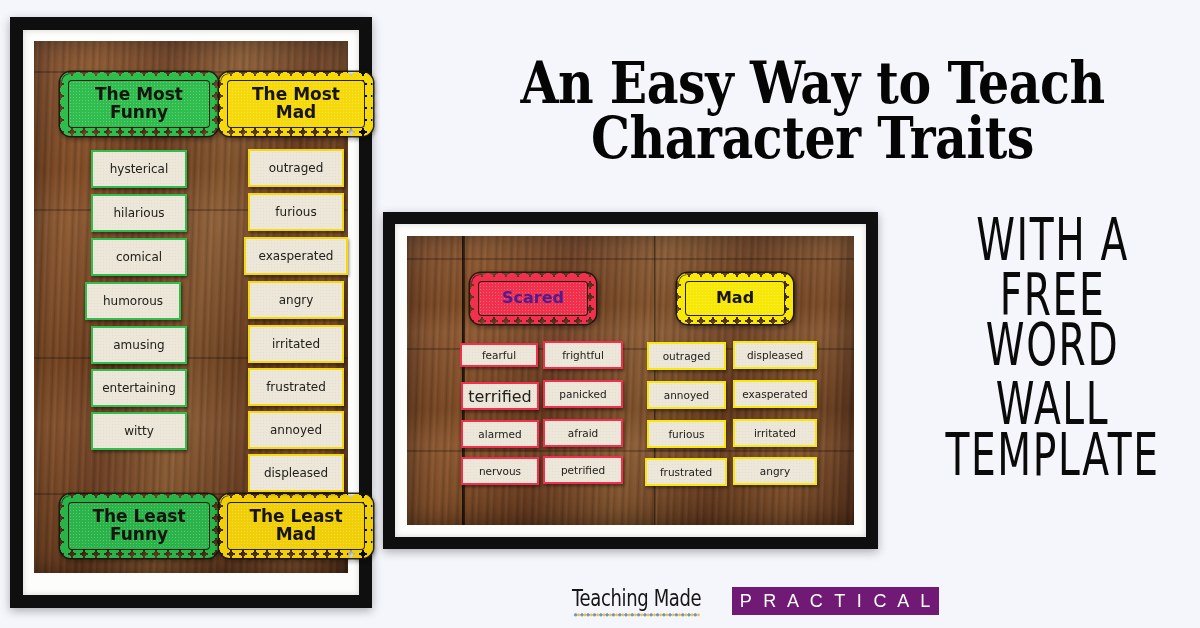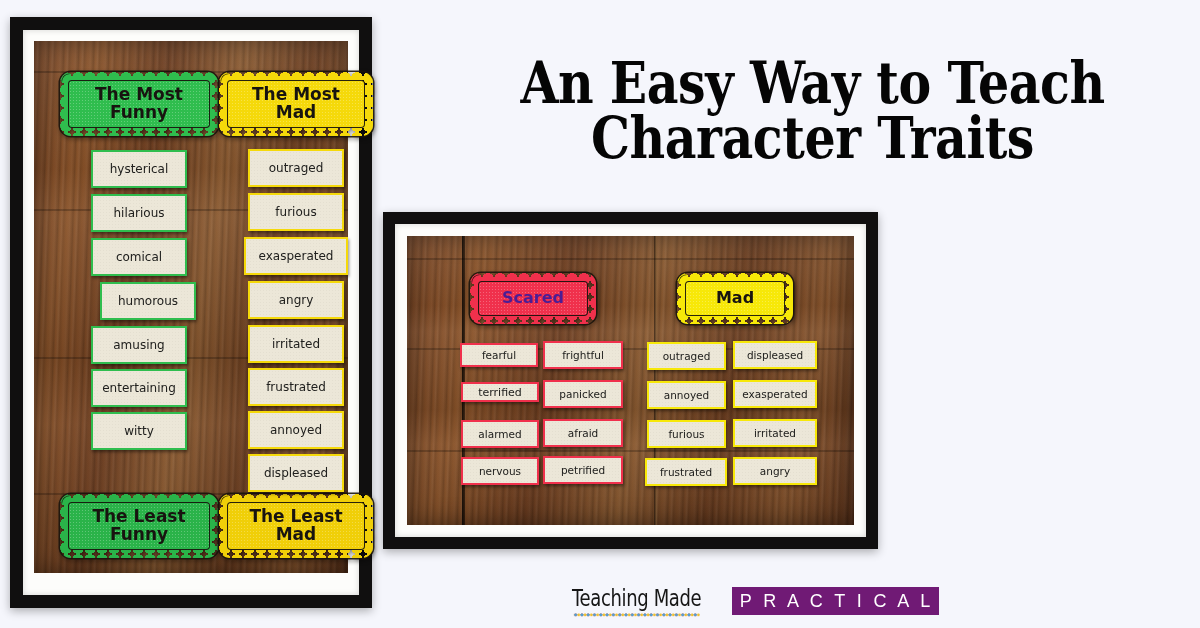--- a/index.html
+++ b/index.html
@@ -212,21 +212,21 @@
 
   <div class="card" style="left:91px; top:150px;  width:96px; height:38px; border:2.5px solid #2fbd4e; font-size:12px;">
       <span>hysterical</span>
     </div>
   <div class="card" style="left:91px; top:194px;  width:96px; height:38px; border:2.5px solid #2fbd4e; font-size:12px;">
       <span>hilarious</span>
     </div>
   <div class="card" style="left:91px; top:238px;  width:96px; height:38px; border:2.5px solid #2fbd4e; font-size:12px;">
       <span>comical</span>
     </div>
-  <div class="card" style="left:100px; top:282px;  width:96px; height:38px; border:2.5px solid #2fbd4e; font-size:12px;">
+  <div class="card" style="left:85px; top:282px;  width:96px; height:38px; border:2.5px solid #2fbd4e; font-size:12px;">
       <span>humorous</span>
     </div>
   <div class="card" style="left:91px; top:326px;  width:96px; height:38px; border:2.5px solid #2fbd4e; font-size:12px;">
       <span>amusing</span>
     </div>
   <div class="card" style="left:91px; top:369px;  width:96px; height:38px; border:2.5px solid #2fbd4e; font-size:12px;">
       <span>entertaining</span>
     </div>
   <div class="card" style="left:91px; top:412px;  width:96px; height:38px; border:2.5px solid #2fbd4e; font-size:12px;">
       <span>witty</span>
@@ -294,21 +294,21 @@
       <div class="inner"></div>
     <span>Mad</span>
   </div>
 
   <div class="card" style="left:460px; top:343px; width:78px; height:24px; border:2.2px solid #f0304c; font-size:10.5px;">
       <span>fearful</span>
     </div>
   <div class="card" style="left:543px; top:341px; width:80px; height:28px; border:2.2px solid #f0304c; font-size:10.5px;">
       <span>frightful</span>
     </div>
-  <div class="card" style="left:461px; top:382px; width:78px; height:20px; border:2.2px solid #f0304c; font-size:11px;">
+  <div class="card" style="left:461px; top:382px; width:78px; height:28px; border:2.2px solid #f0304c; font-size:16px;">
       <span>terrified</span>
     </div>
   <div class="card" style="left:543px; top:380px; width:80px; height:28px; border:2.2px solid #f0304c; font-size:10.5px;">
       <span>panicked</span>
     </div>
   <div class="card" style="left:461px; top:420px; width:78px; height:28px; border:2.2px solid #f0304c; font-size:10.5px;">
       <span>alarmed</span>
     </div>
   <div class="card" style="left:543px; top:419px; width:80px; height:28px; border:2.2px solid #f0304c; font-size:10.5px;">
       <span>afraid</span>
@@ -343,20 +343,26 @@
     </div>
   <div class="card" style="left:733px; top:457px; width:84px; height:28px; border:2.2px solid #f7e808; font-size:10.5px;">
       <span>angry</span>
     </div>
 
   <div id="title">
     <span class="l1">An Easy Way to Teach</span>
     <span class="l2">Character Traits</span>
   </div>
 
+  <div id="subtext">
+    <span class="ln">With a</span>
+    <span class="ln">Free</span>
+    <span class="ln">Word Wall</span>
+    <span class="ln">Template</span>
+  </div>
 
   <div id="logo">
     <div class="tm">
       <span>Teaching Made</span>
       <span class="dots"></span>
       <span class="dots d2"></span>
       <span class="dots d3"></span>
     </div>
     <div class="practical">P R A C T I C A L</div>
   </div>

